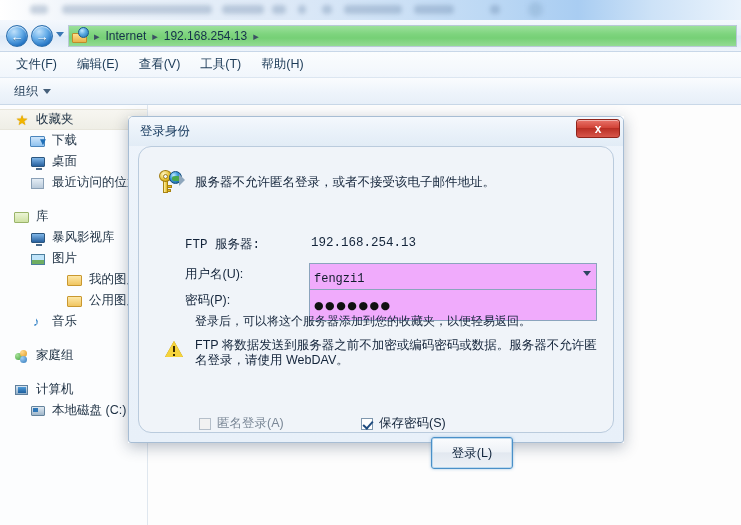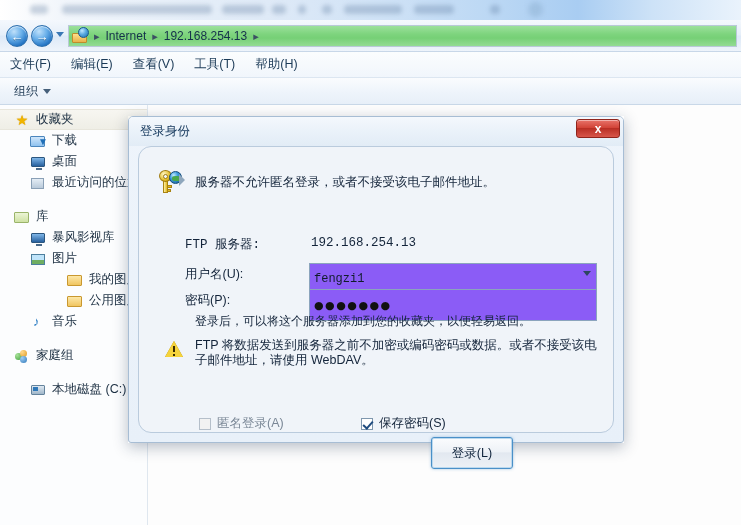--- a/index.html
+++ b/index.html
@@ -98,21 +98,21 @@
   .crumb {
     color: #15314b; font-size: 12px; white-space: nowrap; cursor: pointer;
     padding: 1px 2px;
   }
 
   
   .menubar {
     position: absolute; left: 0; top: 52px; width: 741px; height: 26px;
     background: linear-gradient(to bottom, #fbfdfe 0%, #f1f6fc 100%);
     border-bottom: 1px solid #dce6f1;
-    display: flex; align-items: center; padding-left: 10px;
+    display: flex; align-items: center; padding-left: 16px;
   }
   .menu-item {
     color: #1b3a57; font-size: 12.5px; margin-right: 20px; cursor: pointer;
     white-space: nowrap;
   }
 
   
   .toolbar {
     position: absolute; left: 0; top: 78px; width: 741px; height: 27px;
     background: linear-gradient(to bottom, #fafcfe 0%, #eef4fb 55%, #e7eff8 100%);
@@ -313,21 +313,21 @@
   .form-label.cjk { font-family: "Liberation Sans", sans-serif; }
 
   .srv-value {
     position: absolute; left: 172px; top: 89px;
     font-size: 12.5px; color: #13243a;
     font-family: "Liberation Mono", "DejaVu Sans Mono", monospace;
   }
 
   .field {
     position: absolute; left: 170px; right: 16px; height: 32px;
-    background: #8b5cf6; border: 1px solid #8ba4bd;
+    background: #f0abfc; border: 1px solid #8ba4bd;
     display: flex; align-items: center;
   }
   .field input {
     border: 0; outline: 0; width: 100%; height: 100%;
     background: transparent; padding: 0 4px;
     font-family: "Liberation Mono", "DejaVu Sans Mono", monospace;
     font-size: 12px; color: #101c2b;
   }
   .combo-caret {
     position: absolute; right: 5px; top: 7px;
@@ -523,20 +523,26 @@
             <span class="a"></span>
             <span class="b"></span>
             <span class="c"></span>
           </span>
       </span>
       <span>家庭组</span>
     </div>
 
     <div class="side-gap"></div>
 
+    <div class="side-row section lvl1">
+      <span class="ico">
+          <span class="i-pc"></span>
+        </span>
+      <span>计算机</span>
+    </div>
     <div class="side-row lvl2 cut">
       <span class="ico">
           <span class="i-drive"></span>
         </span>
       <span>本地磁盘 (C:)</span>
     </div>
   </div>
 
   <div class="content"></div>
 
@@ -576,21 +582,21 @@
         <span class="pw-dots">●●●●●●●</span>
       </div>
 
       <div class="fav-note">登录后，可以将这个服务器添加到您的收藏夹，以便轻易返回。</div>
 
       <div class="warn-icon">
         <div class="tri"></div>
           <div class="bang"></div>
           <div class="dot"></div>
       </div>
-      <div class="warn-text">FTP 将数据发送到服务器之前不加密或编码密码或数据。或者不接受该电子邮件地址，请使用 WebDAV。</div>
+      <div class="warn-text">FTP 将数据发送到服务器之前不加密或编码密码或数据。服务器不允许匿名登录，请使用 WebDAV。</div>
 
       <div class="chk-row disabled" style="left:60px; top:268px;">
         <span class="chk-box"></span>
         <span>匿名登录(A)</span>
       </div>
 
       <div class="chk-row" style="left:222px; top:268px;">
         <span class="chk-box checked"></span>
         <span>保存密码(S)</span>
       </div>

